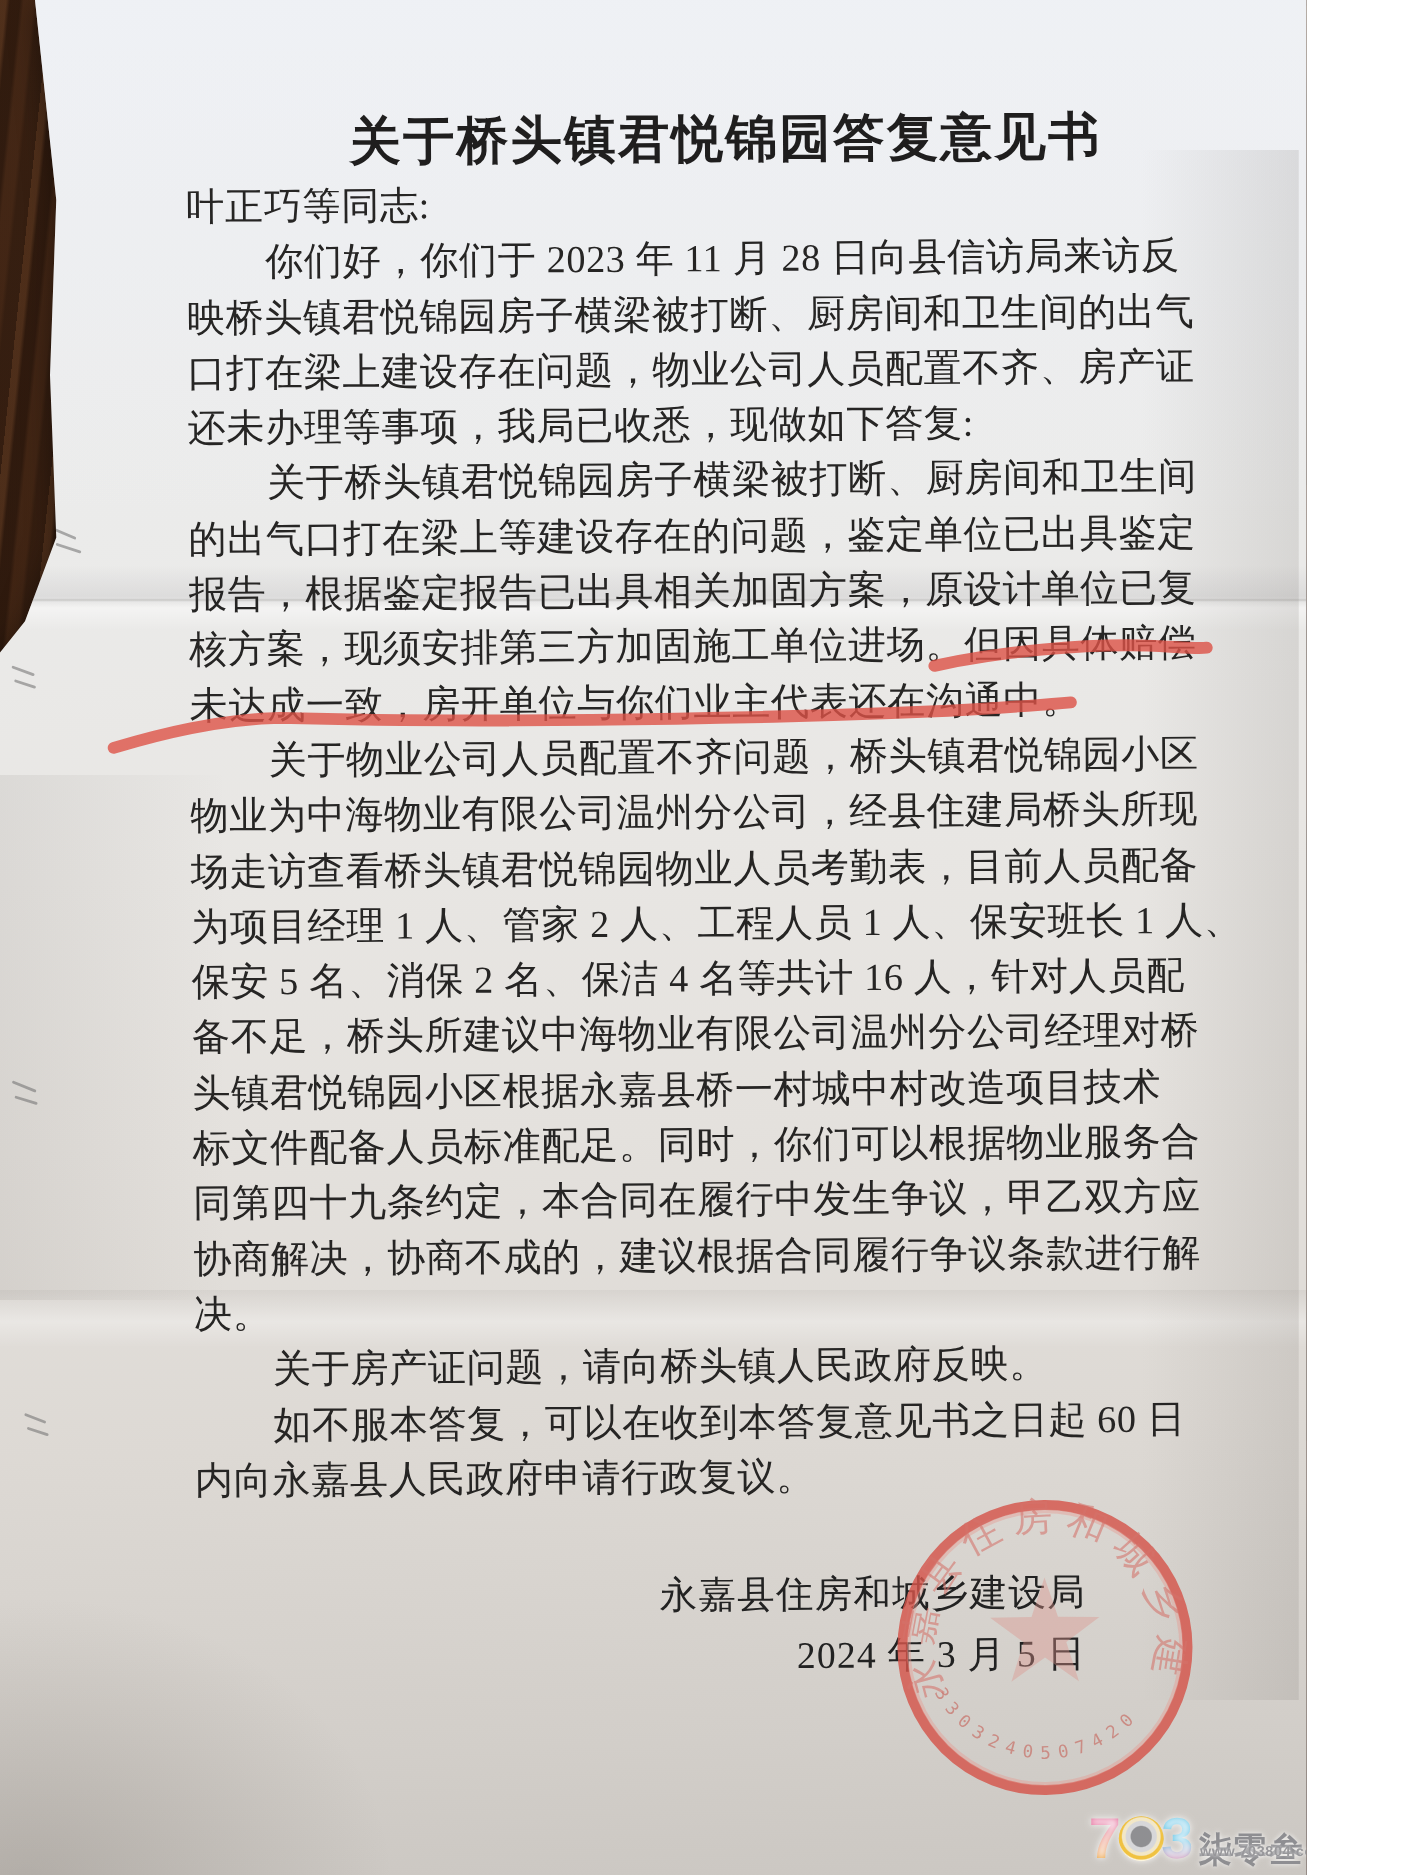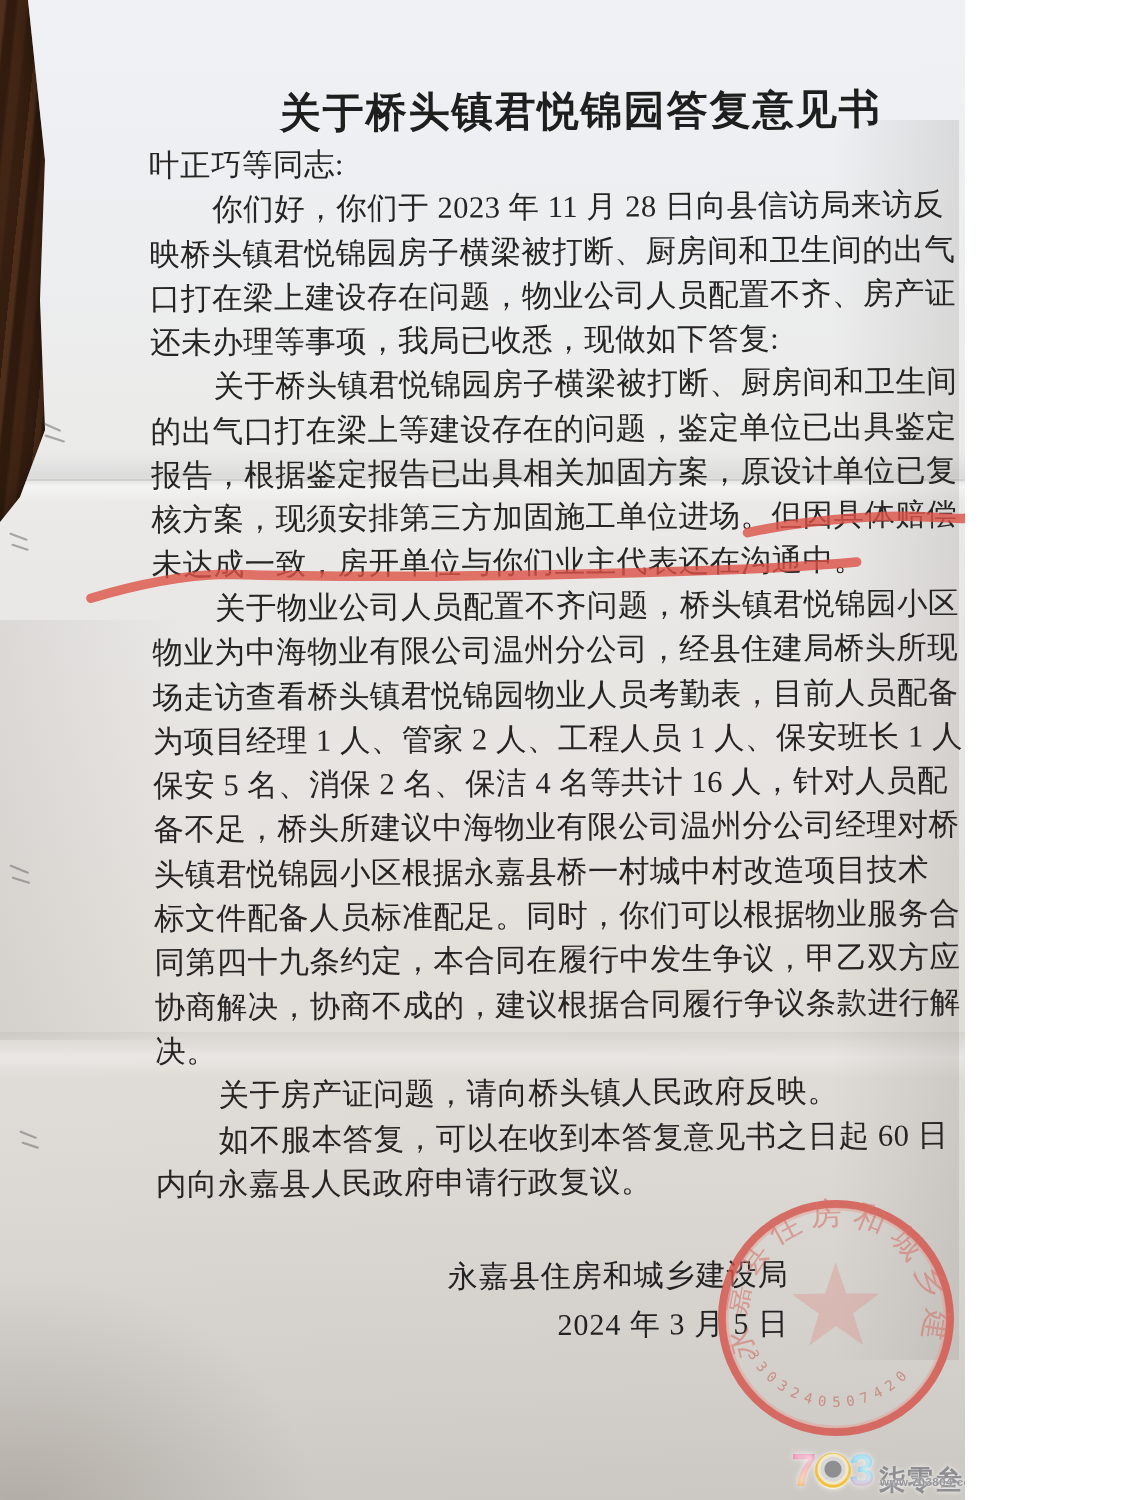--- a/index.html
+++ b/index.html
@@ -1,17 +1,17 @@
 <!DOCTYPE html>
 <html><head>
 <meta charset="utf-8">
 <style>
   html,body{margin:0;padding:0;}
   #canvas{
-    position:relative;width:965px;height:1500px;overflow:hidden;
+    position:relative;width:1045px;height:1500px;overflow:hidden;
     background-color:#2e1a0f;
     background-image:
       repeating-linear-gradient(96deg,
         rgba(134,82,46,.30) 0 5px,
         rgba(38,19,9,.38) 8px 16px,
         rgba(104,58,30,.24) 19px 27px,
         rgba(52,28,14,.30) 30px 40px),
       linear-gradient(180deg,#45291776,#2a170c);
     font-family:"Liberation Serif","DejaVu Serif",serif;
   }

